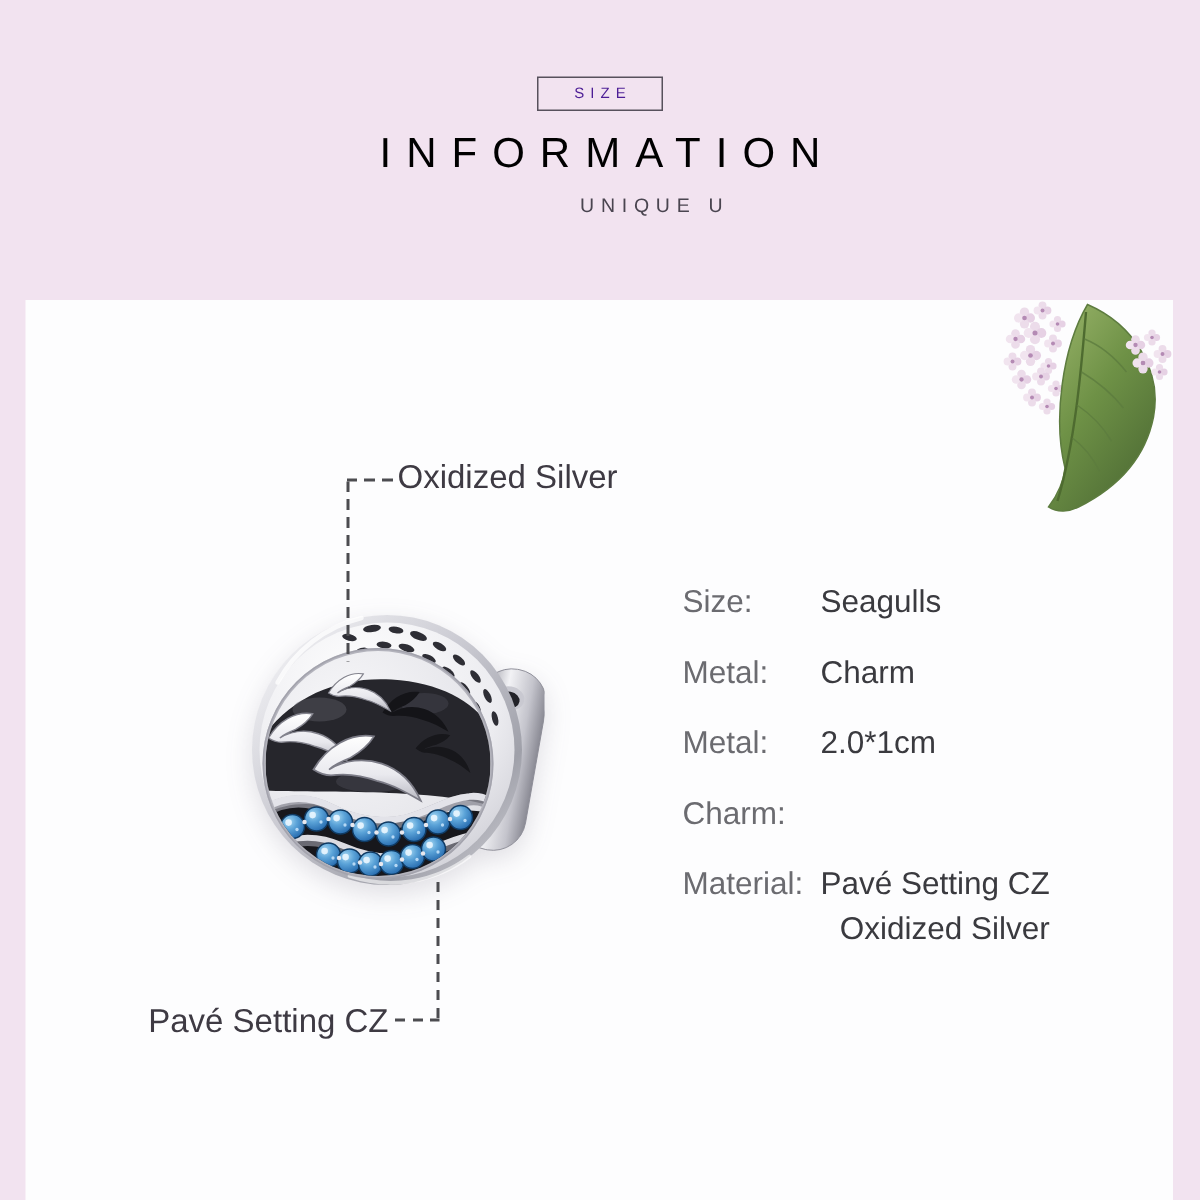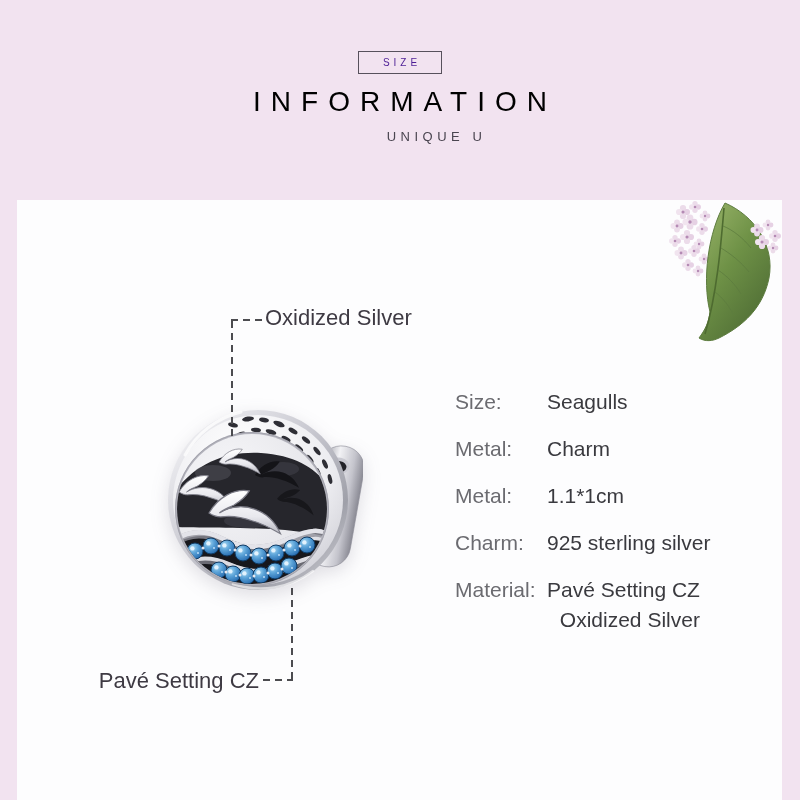--- a/index.html
+++ b/index.html
@@ -295,25 +295,24 @@
       <div class="spec-row">
         <span class="spec-label">Size:</span>
         <span class="spec-value">Seagulls</span>
       </div>
       <div class="spec-row">
         <span class="spec-label">Metal:</span>
         <span class="spec-value">Charm</span>
       </div>
       <div class="spec-row">
         <span class="spec-label">Metal:</span>
-        <span class="spec-value">1.1*1cm</span>
+        <span class="spec-value">2.0*1cm</span>
       </div>
       <div class="spec-row">
         <span class="spec-label">Charm:</span>
-        <span class="spec-value">925 sterling silver</span>
       </div>
       <div class="spec-row material">
         <span class="spec-label">Material:</span>
         <span class="spec-value-group">
           <span class="spec-value">Pavé Setting CZ</span>
           <span class="spec-value">Oxidized Silver</span>
         </span>
       </div>
     </div>
 

